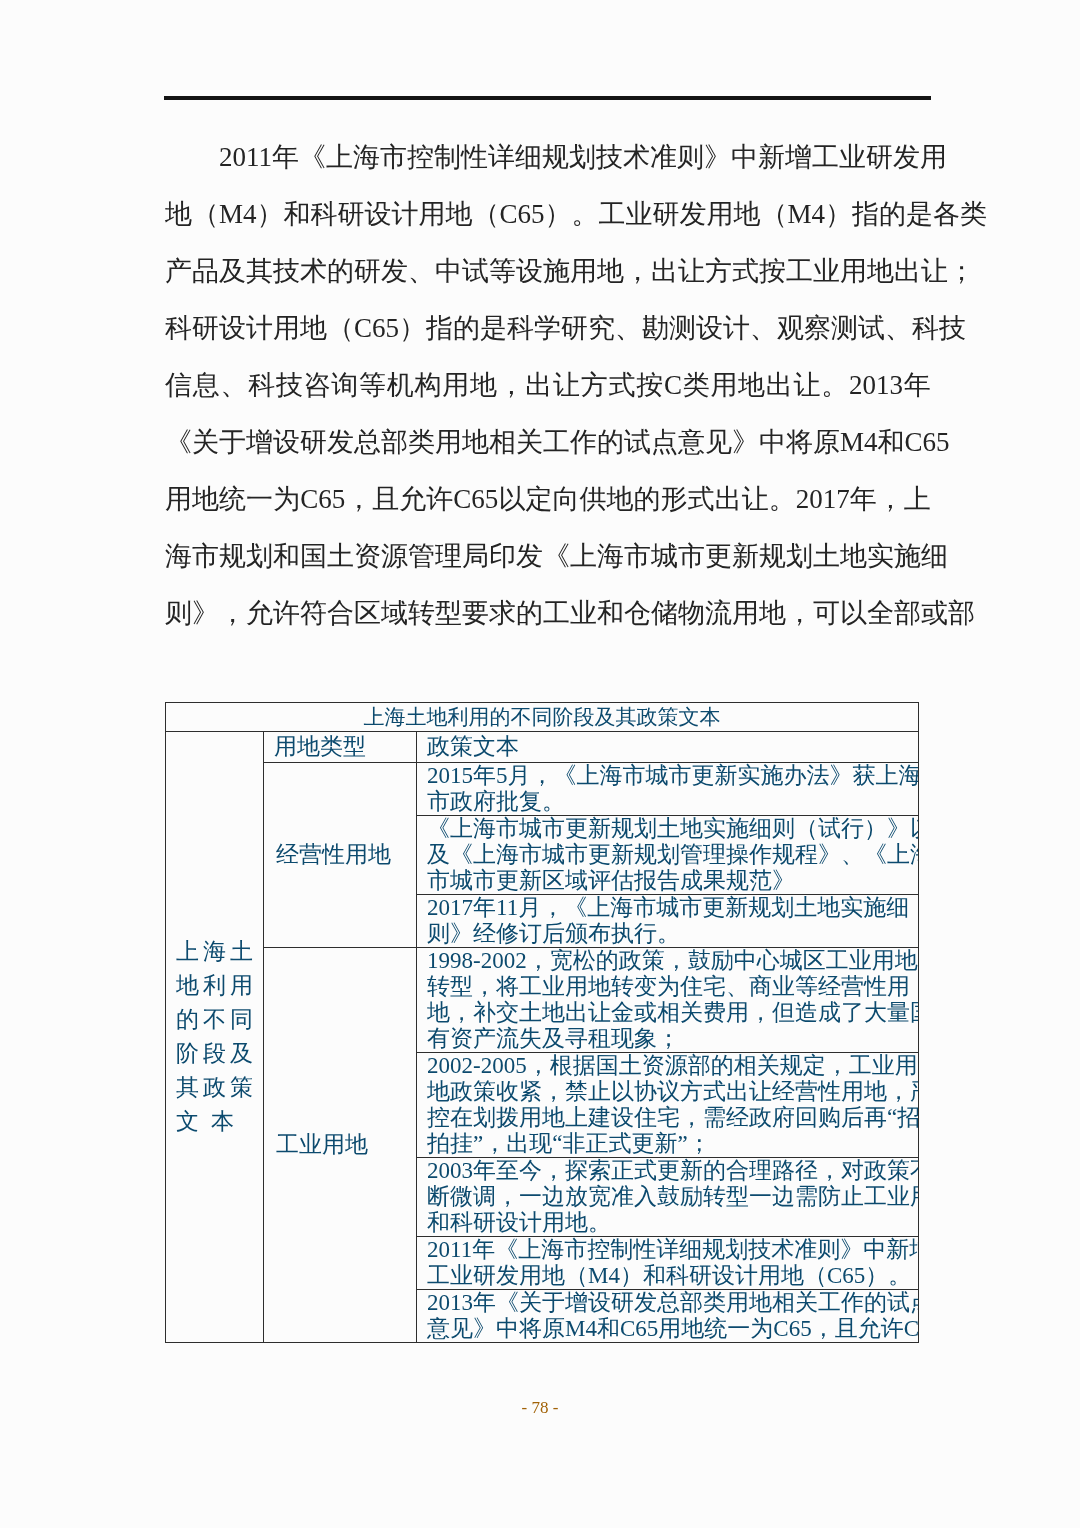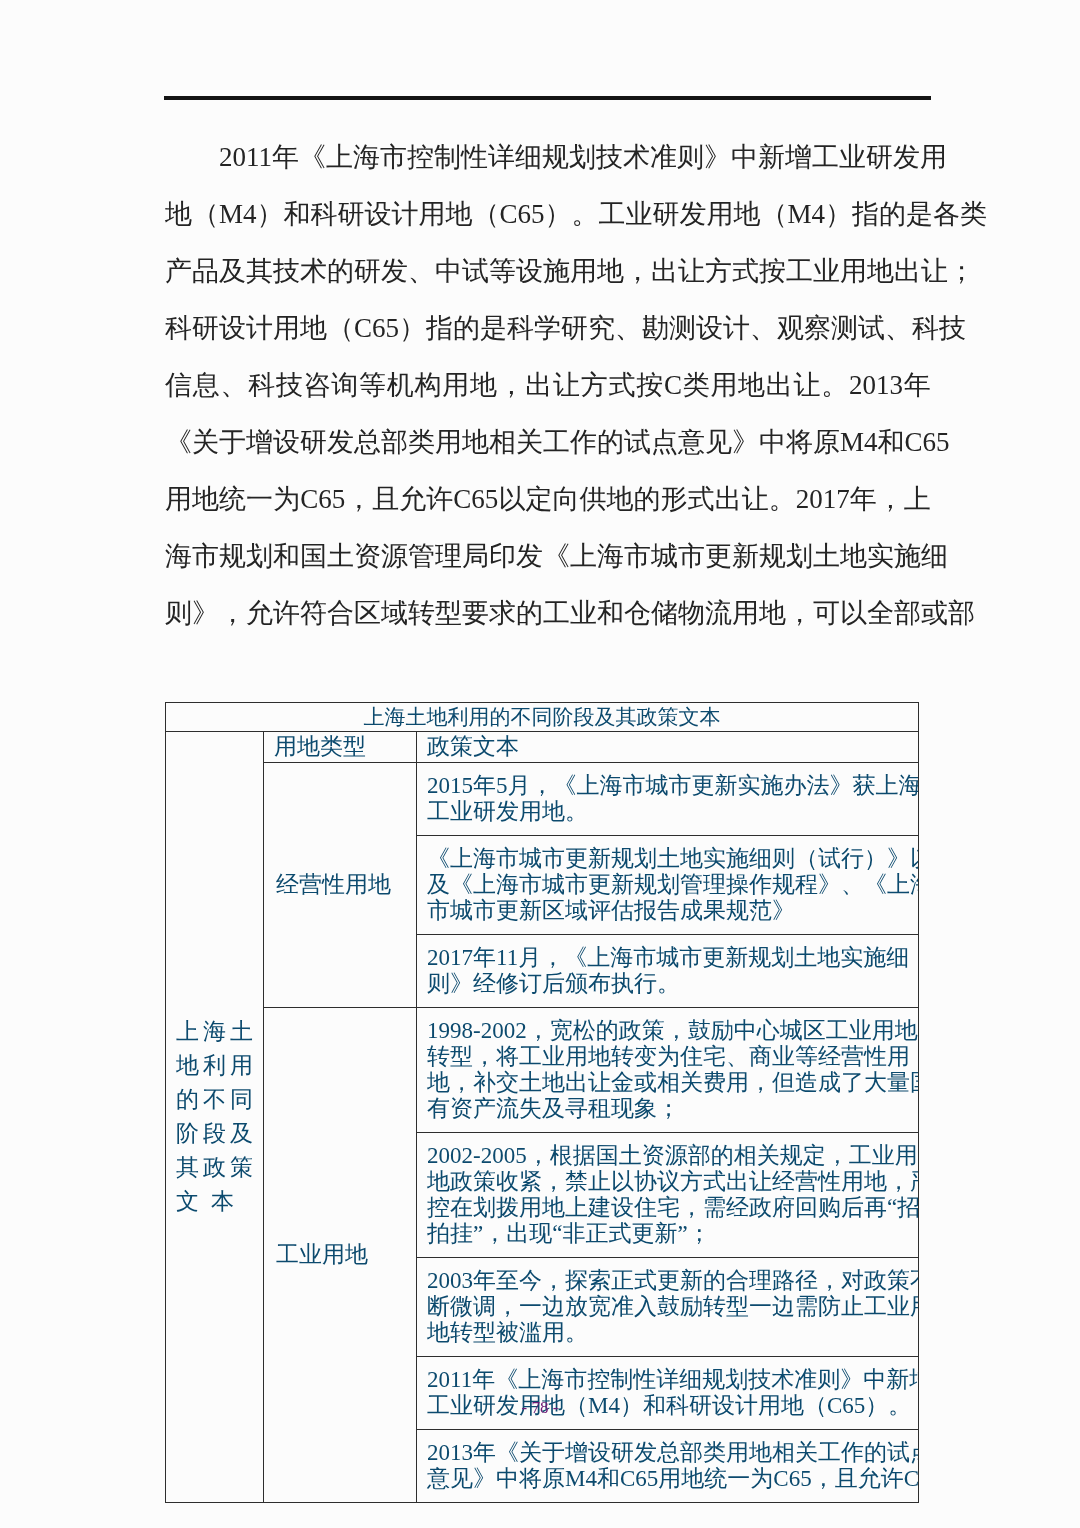--- a/index.html
+++ b/index.html
@@ -39,26 +39,26 @@
   }
   col.c1{width:98px;}  col.c2{width:153px;}  col.c3{width:502px;}
   td.title-cell{
     text-align:center;font-size:21px;line-height:26px;padding:1px 4px;
   }
   td.hdr{line-height:26px;padding:2px 10px;}
   td.left-cell{padding:4px 10px;vertical-align:middle;}
   .vl{height:34px;line-height:34px;}
   .vl.gapline{letter-spacing:12px;}
   td.type-cell{padding-left:12px;vertical-align:middle;line-height:30px;}
-  td.body-cell{vertical-align:middle;padding:10px 10px;}
+  td.body-cell{vertical-align:middle;padding:0 10px;}
   .cl{height:26px;line-height:26px;white-space:nowrap;}
   
   .page-number{
     position:absolute;left:0;top:1398px;width:100%;
-    text-align:center;font-size:17px;color:#701a75;
+    text-align:center;font-size:17px;color:#a16207;
     font-family:"Liberation Serif","DejaVu Serif",serif;
   }
 </style>
 </head>
 <body>
 
 <div class="page">
 
   <div class="header-rule"></div>
 
@@ -399,21 +399,21 @@
               <span>新</span>
               <span>实</span>
               <span>施</span>
               <span>办</span>
               <span>法</span>
               <span>》</span>
               <span>获</span>
               <span>上</span>
               <span>海</span>
             </div>
-          <div class="cl">工业研发用地。</div>
+          <div class="cl">市政府批复。</div>
         </td>
       </tr>
       <tr>
         <td class="body-cell">
           <div class="cl jl">
               <span>《</span>
               <span>上</span>
               <span>海</span>
               <span>市</span>
               <span>城</span>
@@ -678,21 +678,21 @@
               <span>型</span>
               <span>一</span>
               <span>边</span>
               <span>需</span>
               <span>防</span>
               <span>止</span>
               <span>工</span>
               <span>业</span>
               <span>用</span>
             </div>
-          <div class="cl">地转型被滥用。</div>
+          <div class="cl">和科研设计用地。</div>
         </td>
       </tr>
       <tr>
         <td class="body-cell">
           <div class="cl jl">
               <span>2011</span>
               <span>年</span>
               <span>《</span>
               <span>上</span>
               <span>海</span>

